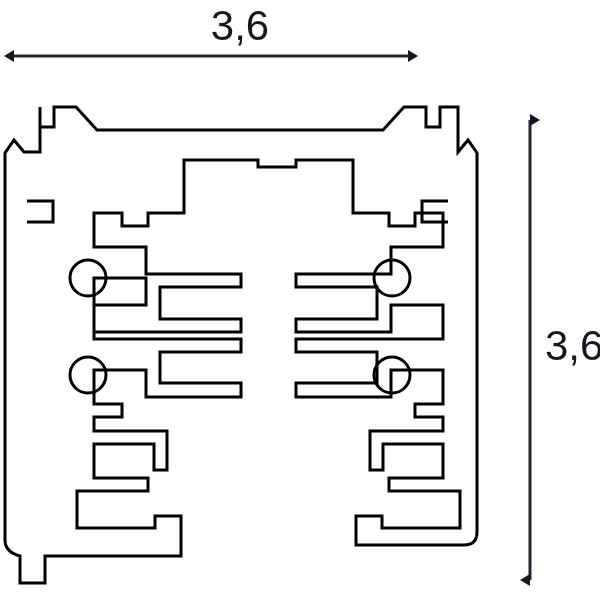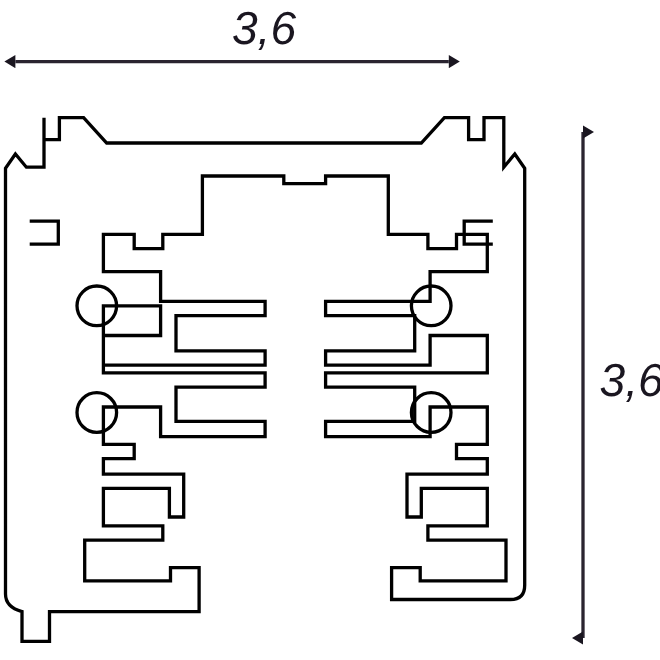--- a/index.html
+++ b/index.html
@@ -11,21 +11,20 @@
     width: 600px;
     height: 600px;
     overflow: hidden;
     font-family: "Liberation Sans", sans-serif;
   }
   #drawing-root {
     position: relative;
     width: 580px;
     height: 600px;
     background: #ffffff;
-    font-style: italic;
   }
   #technical-drawing {
     display: block;
     width: 600px;
     height: 600px;
   }
   .dim-text {
     font-family: "Liberation Sans", sans-serif;
     font-size: 42px;
     fill: #1a1620;

